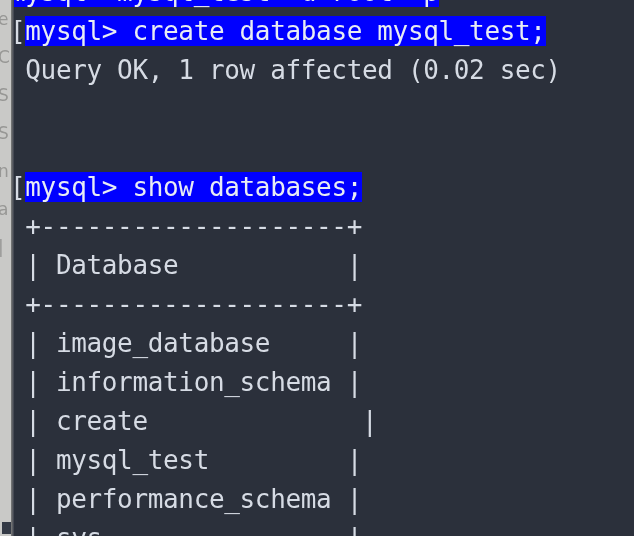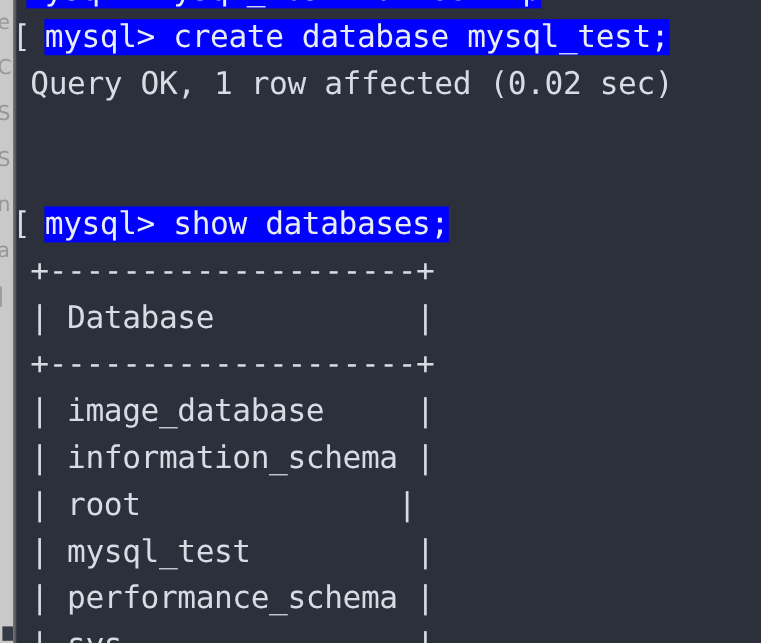--- a/index.html
+++ b/index.html
@@ -77,21 +77,20 @@
     height: 39px;
     line-height: 39px;
     font-size: 26px;
     color: #d6dbe4;
     white-space: pre;
     letter-spacing: -0.35px;
   }
   .line .hl {
     background: #0000ff;
     color: #e8ecf3;
-    margin-left: 12px;
   }
   .line.faint {
     color: #727a88;
   }
 </style>
 </head>
 <body>
 
 <div id="screen">
 
@@ -113,20 +112,20 @@
         <div class="line"><span>[</span><span class="hl">mysql&gt; create database mysql_test;</span></div>
         <div class="line"><span> Query OK, 1 row affected (0.02 sec)</span></div>
         <div class="line"><span> </span></div>
         <div class="line"><span> </span></div>
         <div class="line"><span>[</span><span class="hl">mysql&gt; show databases;</span></div>
         <div class="line"><span> +--------------------+</span></div>
         <div class="line"><span> | Database           |</span></div>
         <div class="line"><span> +--------------------+</span></div>
         <div class="line"><span> | image_database     |</span></div>
         <div class="line"><span> | information_schema |</span></div>
-        <div class="line"><span> | root              |</span></div>
+        <div class="line"><span> | create              |</span></div>
         <div class="line"><span> | mysql_test         |</span></div>
         <div class="line"><span> | performance_schema |</span></div>
         <div class="line"><span> | sys                |</span></div>
       </div>
   </div>
 
 </div>
 
 </body></html>

